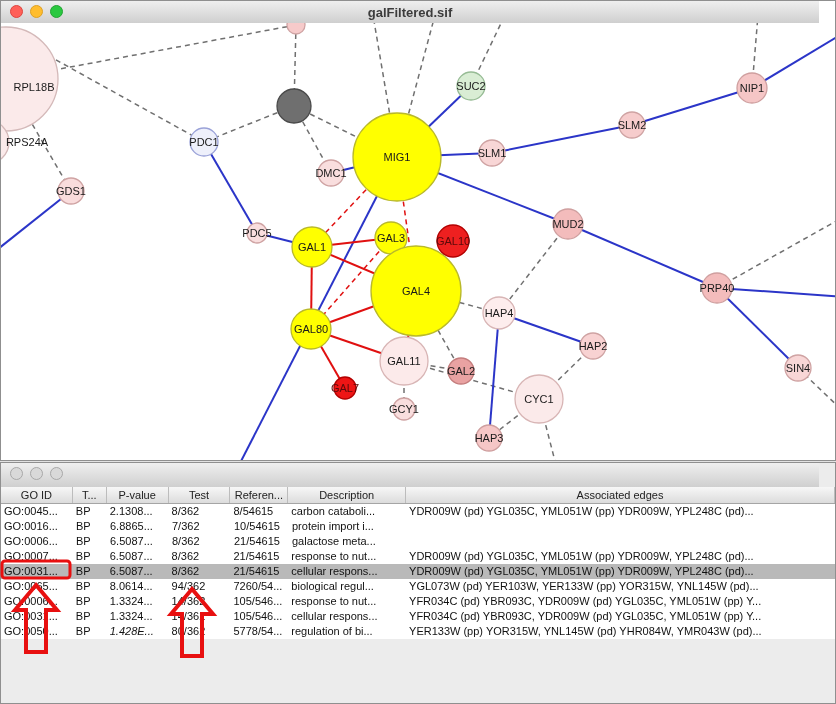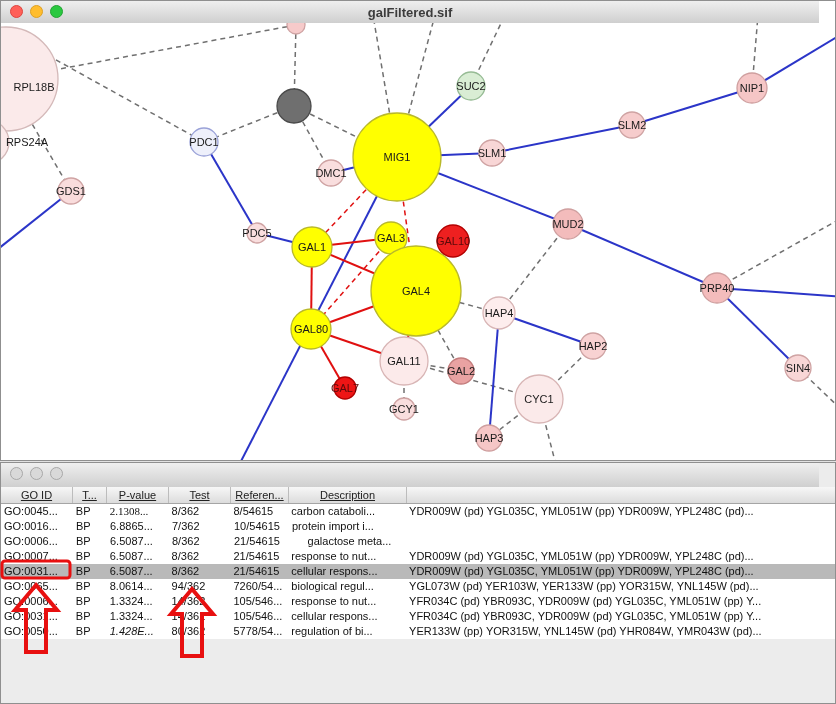--- a/index.html
+++ b/index.html
@@ -21,21 +21,21 @@
   #network-window{left:0;top:0;width:836px;height:461px;background:#ffffff;}
   #network-svg{position:absolute;left:0;top:22px;width:834px;height:437px;display:block;background:#ffffff;}
   #network-svg text{font-family:"Liberation Sans","DejaVu Sans",sans-serif;font-size:11px;}
   #noa-window{left:0;top:462px;width:836px;height:242px;background:#ececec;}
   #noa-window .titlebar{height:24px;}
   #noa-window .title{color:#8d8d8d;}
   .table-wrap{position:absolute;left:0;top:24px;width:834px;background:#ffffff;}
   .thead{display:flex;height:17px;background:linear-gradient(#f7f7f7,#dcdcdc);
     border-bottom:1px solid #a5a5a5;box-sizing:border-box;}
   .th{font-size:11px;color:#222;text-align:center;line-height:16px;
-    border-right:1px solid #bcbcbc;box-sizing:border-box;overflow:hidden;white-space:nowrap;text-decoration:underline;}
+    border-right:1px solid #bcbcbc;box-sizing:border-box;overflow:hidden;white-space:nowrap;}
   .trow{display:flex;height:15px;background:#ffffff;}
   .trow.selected{background:#b9b9b9;}
   .td{font-size:11px;color:#111;line-height:15px;padding-left:3px;
     box-sizing:border-box;overflow:hidden;white-space:nowrap;}
   #annot-svg{position:absolute;left:0;top:0;width:836px;height:704px;pointer-events:none;z-index:99;}
 </style>
 </head>
 <body>
 
 <div class="window" id="network-window">
@@ -167,45 +167,46 @@
     </div>
   </div>
   <div class="table-wrap" id="noa-table">
       <div class="thead">
         <div class="th" style="width: 72px;">GO ID</div>
         <div class="th" style="width: 34px;">T...</div>
         <div class="th" style="width: 62px;">P-value</div>
         <div class="th" style="width: 62px;">Test</div>
         <div class="th" style="width: 58px;">Referen...</div>
         <div class="th" style="width: 118px;">Description</div>
+        <div class="th" style="width: 430px;">Associated edges</div>
       </div>
       <div class="trow">
         <div class="td" style="width: 72px;">GO:0045...</div>
         <div class="td" style="width: 34px;">BP</div>
-        <div class="td" style="width: 62px; font-family: Liberation Serif, serif;">2.1308...</div>
+        <div class="td" style="width: 62px;">2.1308...</div>
         <div class="td" style="width: 62px;">8/362</div>
         <div class="td" style="width: 58px;">8/54615</div>
         <div class="td" style="width: 118px;">carbon cataboli...</div>
         <div class="td" style="width: 430px;">YDR009W (pd) YGL035C, YML051W (pp) YDR009W, YPL248C (pd)...</div>
       </div>
       <div class="trow">
         <div class="td" style="width: 72px;">GO:0016...</div>
         <div class="td" style="width: 34px;">BP</div>
         <div class="td" style="width: 62px;">6.8865...</div>
         <div class="td" style="width: 62px;">7/362</div>
         <div class="td" style="width: 58px;">10/54615</div>
         <div class="td" style="width: 118px;">protein import i...</div>
       </div>
       <div class="trow">
         <div class="td" style="width: 72px;">GO:0006...</div>
         <div class="td" style="width: 34px;">BP</div>
         <div class="td" style="width: 62px;">6.5087...</div>
         <div class="td" style="width: 62px;">8/362</div>
         <div class="td" style="width: 58px;">21/54615</div>
-        <div class="td" style="width: 118px; text-align: center;">galactose meta...</div>
+        <div class="td" style="width: 118px;">galactose meta...</div>
       </div>
       <div class="trow">
         <div class="td" style="width: 72px;">GO:0007...</div>
         <div class="td" style="width: 34px;">BP</div>
         <div class="td" style="width: 62px;">6.5087...</div>
         <div class="td" style="width: 62px;">8/362</div>
         <div class="td" style="width: 58px;">21/54615</div>
         <div class="td" style="width: 118px;">response to nut...</div>
         <div class="td" style="width: 430px;">YDR009W (pd) YGL035C, YML051W (pp) YDR009W, YPL248C (pd)...</div>
       </div>

